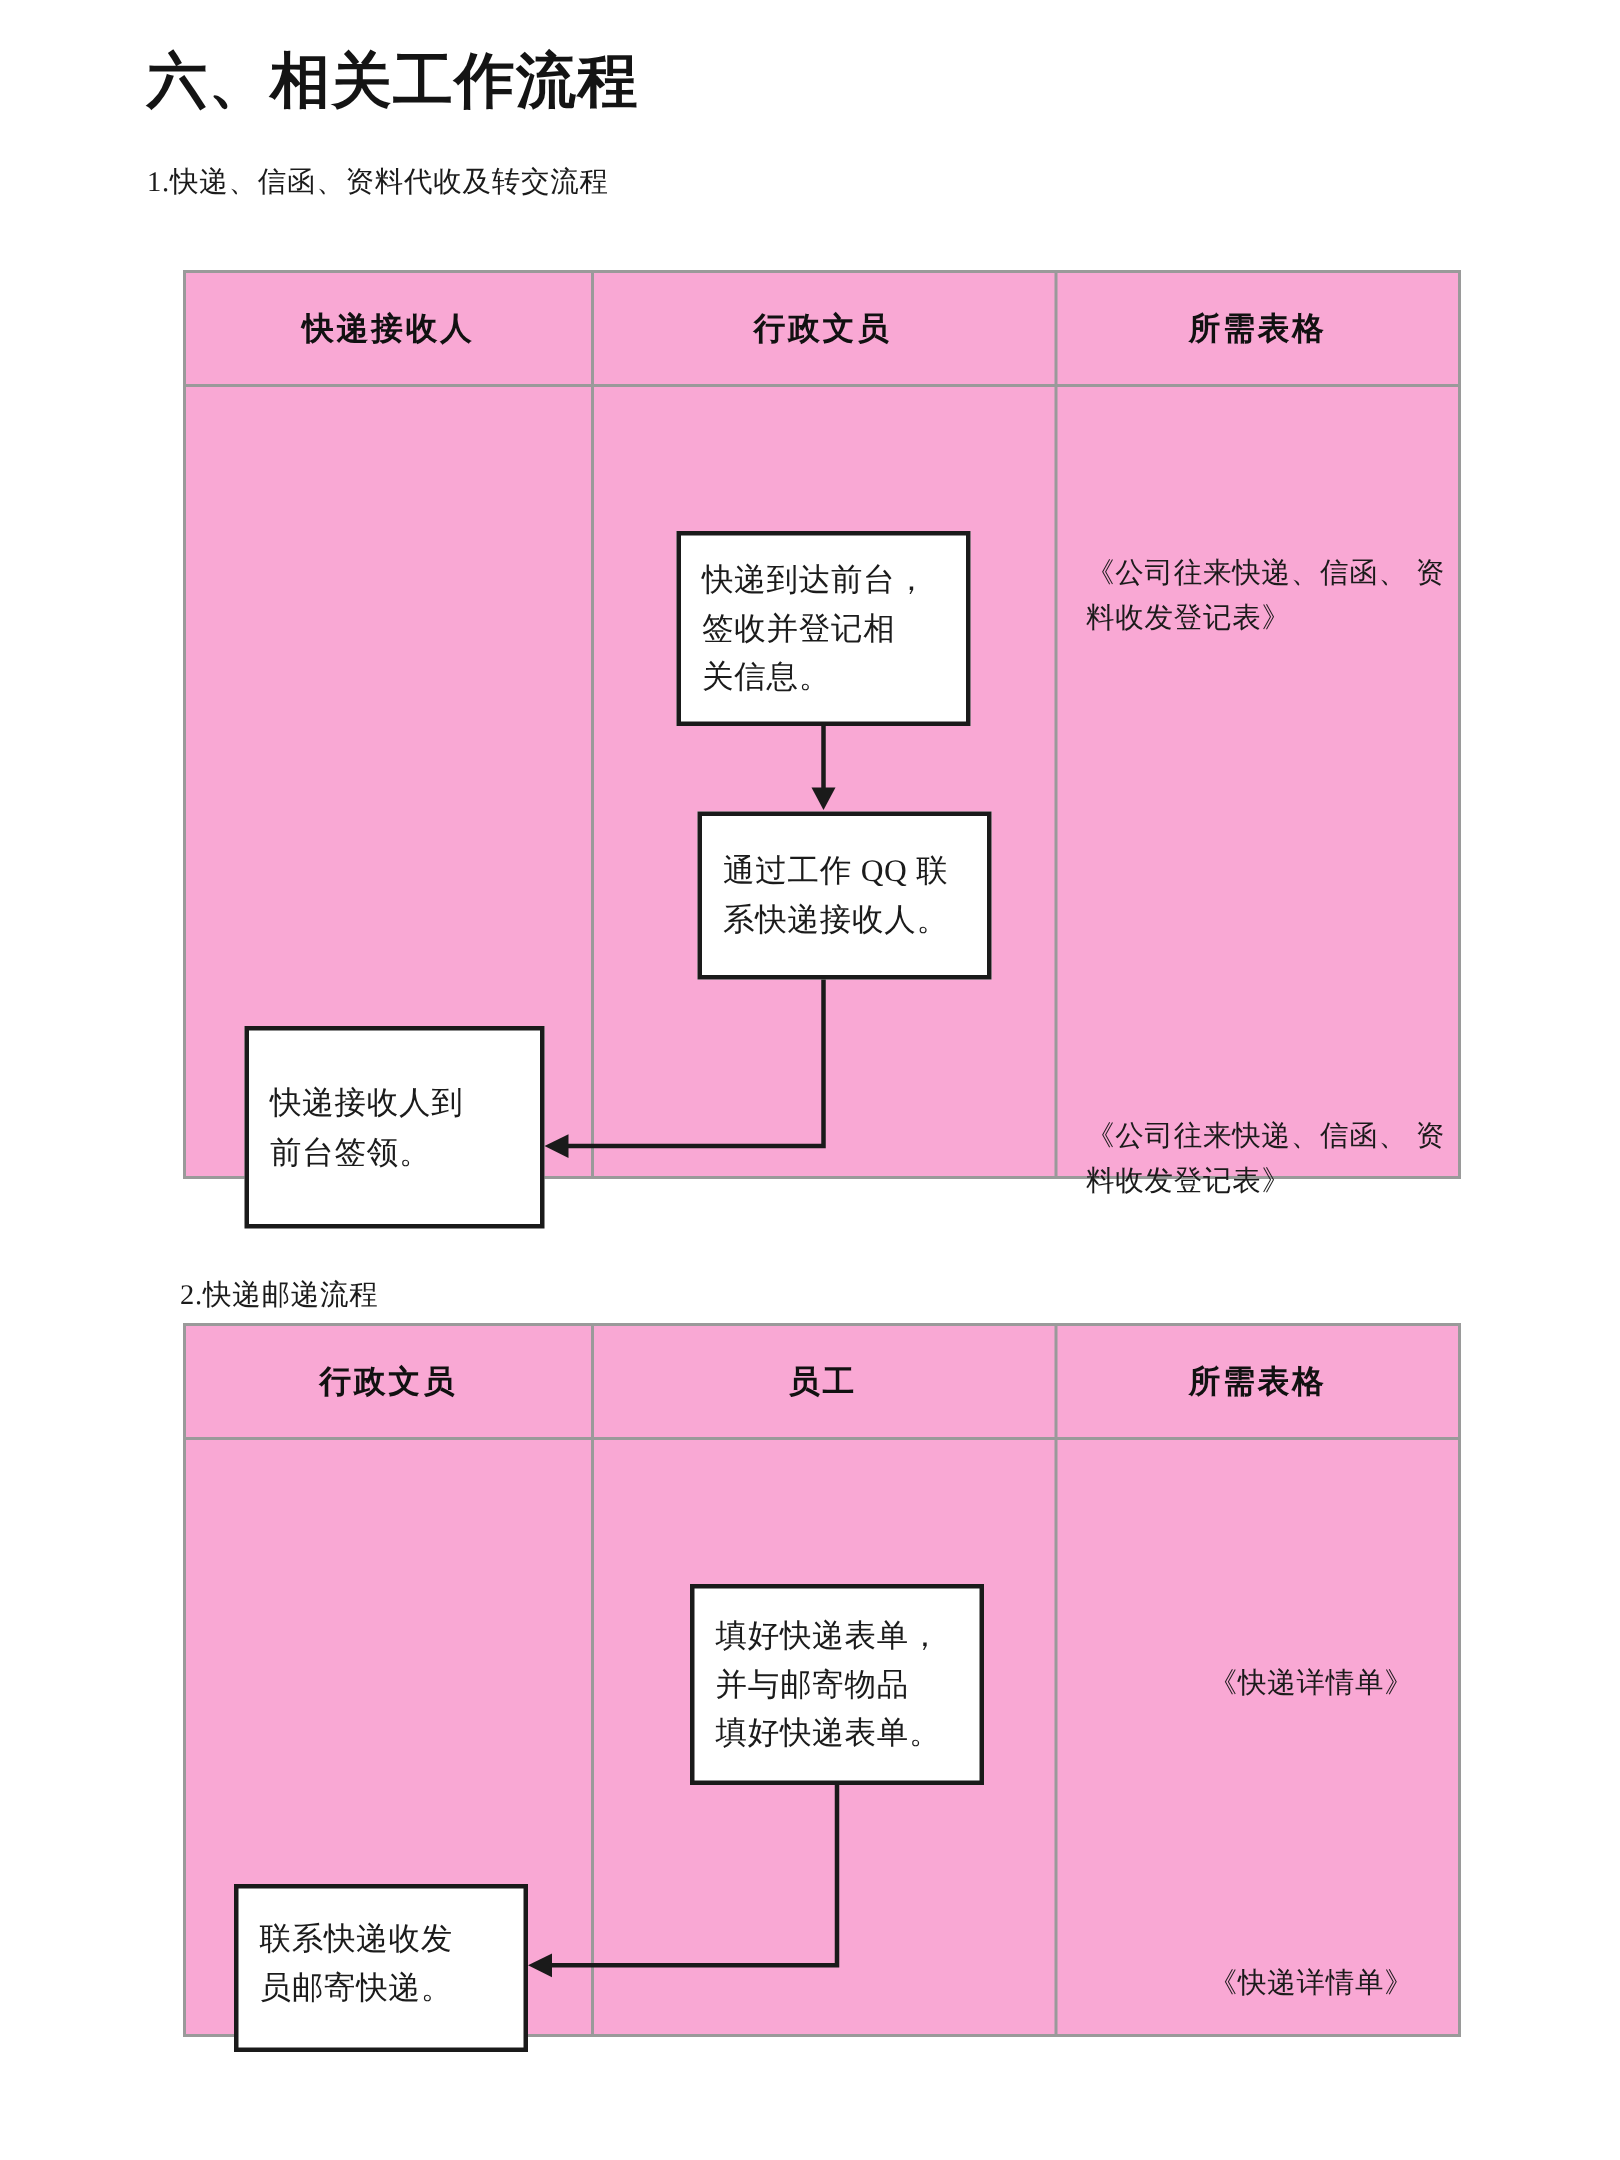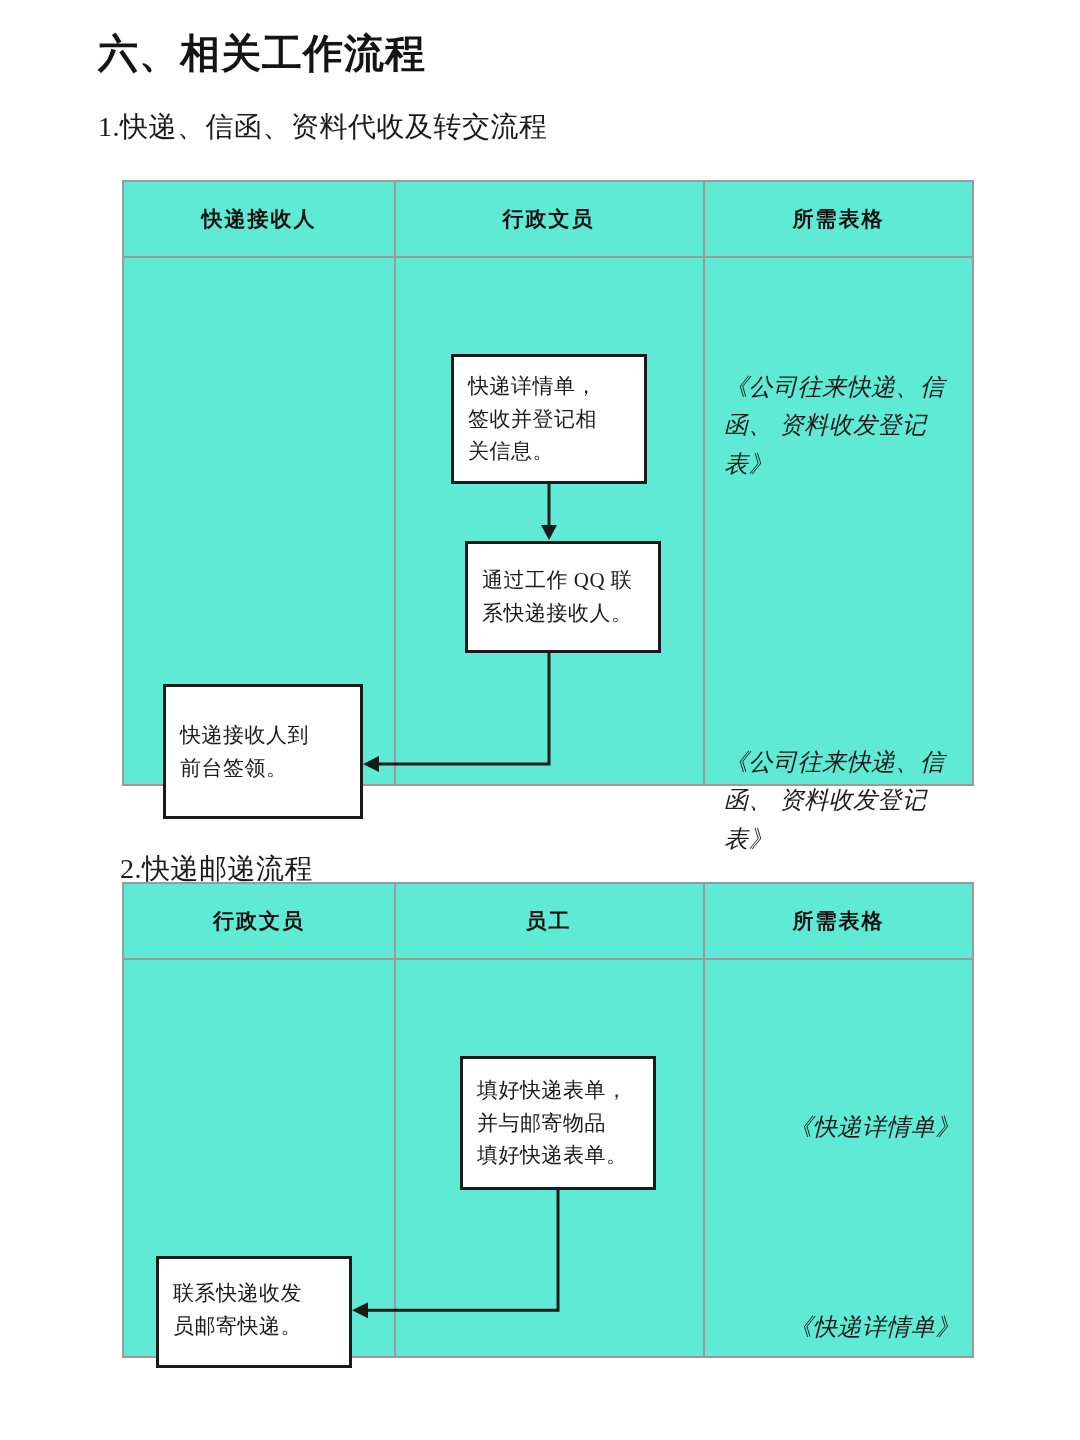--- a/index.html
+++ b/index.html
@@ -29,34 +29,34 @@
     font-family: "Liberation Sans", "DejaVu Sans", sans-serif;
     font-weight: 700;
     font-size: 40px;
     letter-spacing: 1px;
     color: #141414;
     white-space: nowrap;
   }
   .section-title {
     position: absolute;
     font-family: "Liberation Serif", "DejaVu Serif", serif;
-    font-size: 28px;
+    font-size: 19px;
     color: #1b1b1b;
     white-space: nowrap;
     letter-spacing: 0.5px;
   }
   .section-title.s1 { left: 98px; top: 108px; }
   .section-title.s2 { left: 120px; top: 850px; text-align: center; }
 
   
   .flow-table {
     position: absolute;
     border: 2px solid #9a9a9a;
     box-sizing: border-box;
-    background: #5eead4;
+    background: #f9a8d4;
   }
   #table-1 { left: 122px; top: 180px; width: 852px; height: 606px; }
   #table-2 { left: 122px; top: 882px; width: 852px; height: 476px; }
 
   .thead {
     position: absolute;
     left: 0; top: 0; right: 0;
     height: 76px;
     border-bottom: 2px solid #9a9a9a;
     box-sizing: border-box;
@@ -117,26 +117,25 @@
   #t1-box2 { left: 327px; top: 283px; width: 196px; height: 112px; margin-left: 14px; }
   #t1-box3 { left: 39px;  top: 426px; width: 200px; height: 135px; }
 
   
   #t2-box1 { left: 336px; top: 96px;  width: 196px; height: 134px; font-family: Liberation Serif, serif; }
   #t2-box2 { left: 32px;  top: 296px; width: 196px; height: 112px; font-family: Liberation Mono, monospace; }
 
   
   .form-label {
     position: absolute;
-    font-size: 24px;
+    font-size: 19px;
     line-height: 1.6;
     letter-spacing: 0.5px;
     color: #1b1b1b;
     text-align: left;
-    font-style: italic;
   }
   #t1-form1 { left: 600px; top: 110px;  width: 250px; }
   #t1-form2 { left: 600px; top: 485px;  width: 250px; }
   #t2-form1 { left: 640px; top: 148px;  width: 220px; text-align: center; }
   #t2-form2 { left: 640px; top: 348px;  width: 220px; text-align: center; }
 
   
   .conn {
     position: absolute;
     left: 0; top: 0;
@@ -176,21 +175,21 @@
 
         <line x1="425" y1="226" x2="425" y2="272"></line>
         <polygon points="425,283 417,268 433,268"></polygon>
 
         <path d="M 425 395 L 425 508 L 253 508"></path>
         <polygon points="239,508 255,500 255,516"></polygon>
       </svg>
 
       <div class="pbox" id="t1-box1">
         <div>
-          <span>快递详情单，</span>
+          <span>快递到达前台，</span>
           <span>签收并登记相</span>
           <span>关信息。</span>
         </div>
       </div>
 
       <div class="pbox" id="t1-box2">
         <div>
           <span>通过工作 QQ 联</span>
           <span>系快递接收人。</span>
         </div>

